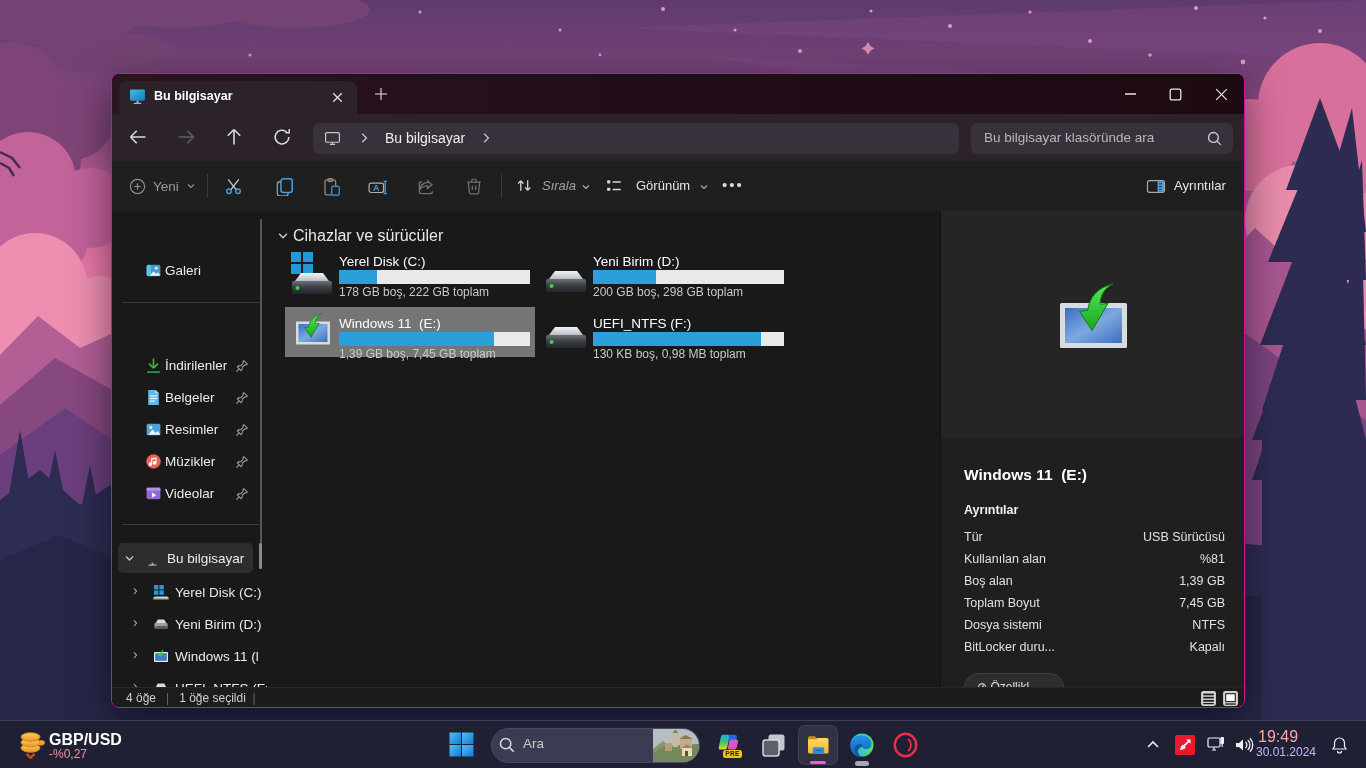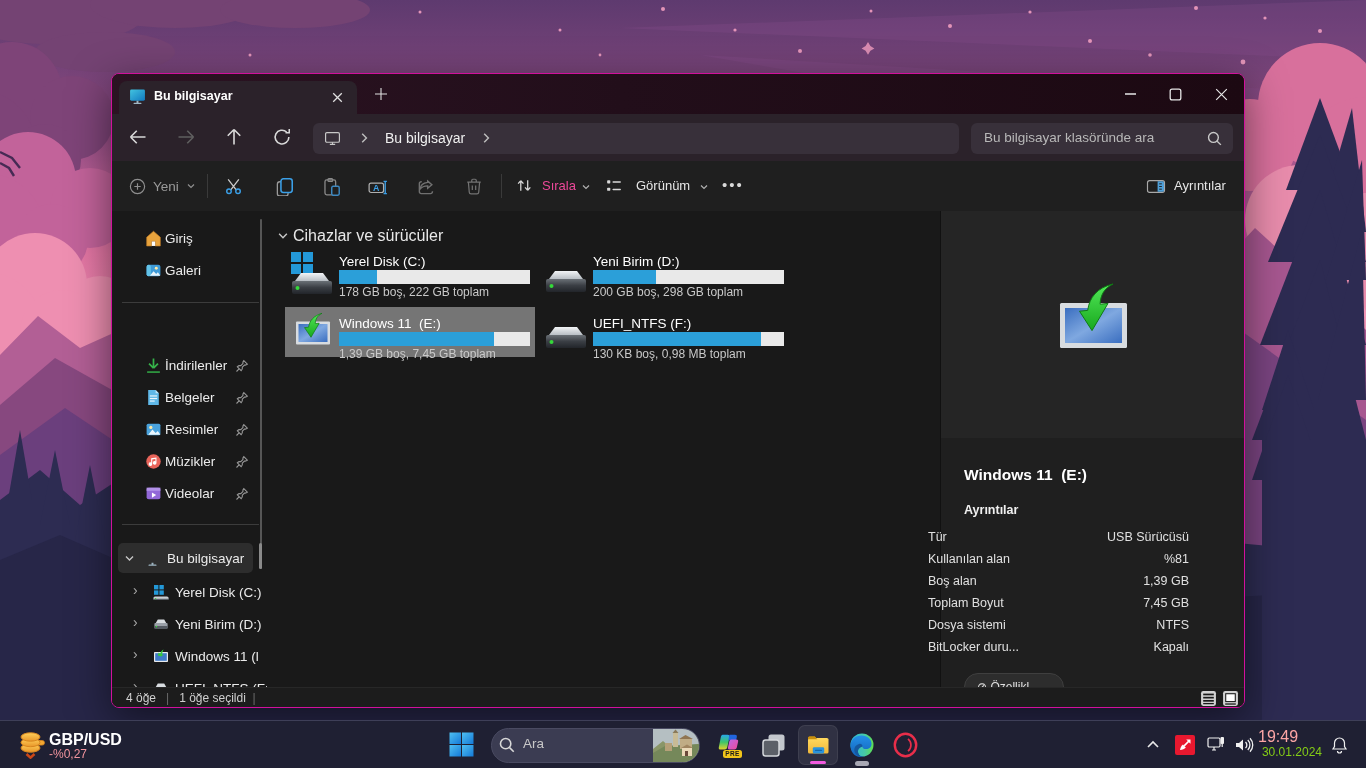--- a/index.html
+++ b/index.html
@@ -21,21 +21,21 @@
   .srow .stx { position:absolute; left:53px; top:6px; }
   .pinsvg { position:absolute; left:123px; top:7px; }
   .trow { position:absolute; left:0; width:155px; height:28px; }
   .trow .tch { position:absolute; left:21px; top:3px; color:#a8a8a8; font-size:14px; }
   .trow .sic { position:absolute; left:41px; top:5px; }
   .trow .stx2 { position:absolute; left:63px; top:6px; color:#ebebeb; font-size:13.5px; white-space:nowrap; width:92px; overflow:hidden; }
   .dtitle { color:#ffffff; font-size:13.5px; }
   .dbar { width:191px; height:14px; background:#e9e9e9; }
   .dfill { height:14px; background:#2b9fd9; }
   .dsub { color:#c9c9c9; font-size:12px; }
-  .prow { position:absolute; left:816px; width:261px; display:flex; justify-content:space-between; color:#e0e0e0; font-size:12.5px;text-align:right; }
+  .prow { position:absolute; left:852px; width:261px; display:flex; justify-content:space-between; color:#e0e0e0; font-size:12.5px;text-align:right; }
   .pv { }
   #taskbar { position:absolute; left:0; top:720px; width:1366px; height:48px; background:#1f2033; border-top:1px solid #3e3f58; }
 </style>
 </head>
 <body>
 <svg id="wall" width="1366" height="768" viewBox="0 0 1366 768">
   <defs>
     <linearGradient id="sky" x1="0" y1="0" x2="0" y2="1">
       <stop offset="0" stop-color="#5e3a6f"></stop>
       <stop offset="0.09" stop-color="#764378"></stop>
@@ -155,29 +155,20 @@
   </g>
   <path d="M1222,470 L1180,500 L1150,560 L1222,560 Z" fill="#2d2b52"></path>
 </svg>
 
 <div id="win">
   <div id="body">
     <div id="rpane-top"></div>
       <div class="abs" style="left:828px;top:0;width:1px;height:476px;background:#111111;"></div>
     <div id="rpane-bot"></div>
 
-    <div class="srow" style="top:14px;">
-        <span class="sic">
-      <svg width="17" height="17" viewBox="0 0 16 16">
-            <path d="M8 1.2L1.6 6.8V15h4.8v-4.2h3.2V15h4.8V6.8z" fill="#e8a33d"></path>
-            <path d="M8 1.2L1.6 6.8V15h4.8v-4.2h3.2V15h4.8V6.8z" fill="none" stroke="#c77f28" stroke-width="0.6"></path>
-            <rect x="6.4" y="10.8" width="3.2" height="4.2" fill="#fdfdfd"></rect>
-          </svg></span>
-      <span class="stx">Giriş</span>
-      </div>
     <div class="srow" style="top:46px;">
         <span class="sic">
       <svg width="17" height="17" viewBox="0 0 16 16">
             <rect x="1.5" y="2.5" width="13" height="11" rx="2" fill="#3f9bd8"></rect>
             <rect x="1.5" y="2.5" width="4" height="11" rx="2" fill="#62c3e8"></rect>
             <circle cx="10.6" cy="5.8" r="1.4" fill="#fde9a8"></circle>
             <path d="M4.5 13l3.6-4.4 2.4 2.6 1.6-1.6 2.4 3.4z" fill="#e8f4fb"></path>
           </svg></span>
       <span class="stx">Galeri</span>
       </div>
@@ -470,21 +461,21 @@
         <path d="M4 4H3.5A1.5 1.5 0 0 0 2 5.5v7A1.5 1.5 0 0 0 3.5 14h8a1.5 1.5 0 0 0 1.5-1.5V12"></path>
       </svg>
     <svg class="abs" style="left:353px;top:16px;" width="18" height="18" viewBox="0 0 16 16" fill="none" stroke="#737373" stroke-width="1.1">
         <path d="M3 4.5h10l-.8 9a1.6 1.6 0 0 1-1.6 1.5H5.4a1.6 1.6 0 0 1-1.6-1.5zM2 4.5h12M6 4.5V3a1 1 0 0 1 1-1h2a1 1 0 0 1 1 1v1.5M6.5 7.5v4M9.5 7.5v4"></path>
       </svg>
     <div class="abs" style="left:389px;top:13px;width:1px;height:24px;background:#3a3a3a;"></div>
     <svg class="abs" style="left:404px;top:16px;" width="17" height="17" viewBox="0 0 16 16" fill="none" stroke="#d8d8d8" stroke-width="1.2">
         <path d="M4.5 13V3.5M4.5 3.5L2 6.2M4.5 3.5L7 6.2" stroke="#d8d8d8"></path>
         <path d="M11 3v9.5M11 12.5L8.5 9.8M11 12.5l2.5-2.7" stroke="#d8d8d8"></path>
       </svg>
-    <div class="abs" style="left:430px;top:17px;color:#ec4899;font-size:13px;">Sırala</div>
+    <div class="abs" style="left:430px;top:17px;color:#a3a3a3;font-size:13px;font-style:italic;">Sırala</div>
     <svg class="abs" style="left:469px;top:21px;" width="10" height="10" viewBox="0 0 10 10" fill="none" stroke="#b0b0b0" stroke-width="1.2">
         <path d="M2 3.5l3 3 3-3"></path>
       </svg>
     <svg class="abs" style="left:493px;top:16px;" width="17" height="17" viewBox="0 0 16 16" fill="#d8d8d8">
         <rect x="2" y="3" width="3" height="3" rx="0.8"></rect>
         <rect x="2" y="10" width="3" height="3" rx="0.8"></rect>
         <rect x="7" y="4" width="8" height="1.4" rx="0.7"></rect>
         <rect x="7" y="11" width="8" height="1.4" rx="0.7"></rect>
       </svg>
     <div class="abs" style="left:524px;top:17px;color:#e6e6e6;font-size:13px;">Görünüm</div>
@@ -697,18 +688,18 @@
       <rect x="1" y="2" width="12" height="9" rx="1.2"></rect>
       <path d="M5 14h4M7 11v3"></path>
       <rect x="13.5" y="1" width="3.5" height="7" rx="1" fill="#f0f0f0" stroke="none"></rect>
       <path d="M15.2 8v3"></path>
     </svg>
   <svg class="abs" style="left:1234px;top:15px;" width="20" height="18" viewBox="0 0 20 18">
       <path d="M2 7h3l4-3.5v11L5 11H2z" fill="#f0f0f0"></path>
       <path d="M11.5 6a4 4 0 0 1 0 6M13.8 4a7 7 0 0 1 0 10M16 2.2a9.8 9.8 0 0 1 0 13.6" stroke="#f0f0f0" stroke-width="1.3" fill="none"></path>
     </svg>
   <div class="abs" style="left:1258px;top:7px;width:64px;color:#fca5a5;font-size:16px;">19:49</div>
-  <div class="abs" style="left:1250px;top:24px;width:72px;text-align:right;color:#84cc16;font-size:12px;">30.01.2024</div>
+  <div class="abs" style="left:1250px;top:24px;width:72px;text-align:center;color:#c4b5fd;font-size:12px;">30.01.2024</div>
   <svg class="abs" style="left:1331px;top:15px;" width="17" height="18" viewBox="0 0 17 18" fill="none" stroke="#f0f0f0" stroke-width="1.2">
       <path d="M8.5 2a5 5 0 0 1 5 5v3.5l1.5 2.5H2l1.5-2.5V7a5 5 0 0 1 5-5z"></path>
       <path d="M6.5 15a2 2 0 0 0 4 0"></path>
     </svg>
 </div>
 
 </body></html>

